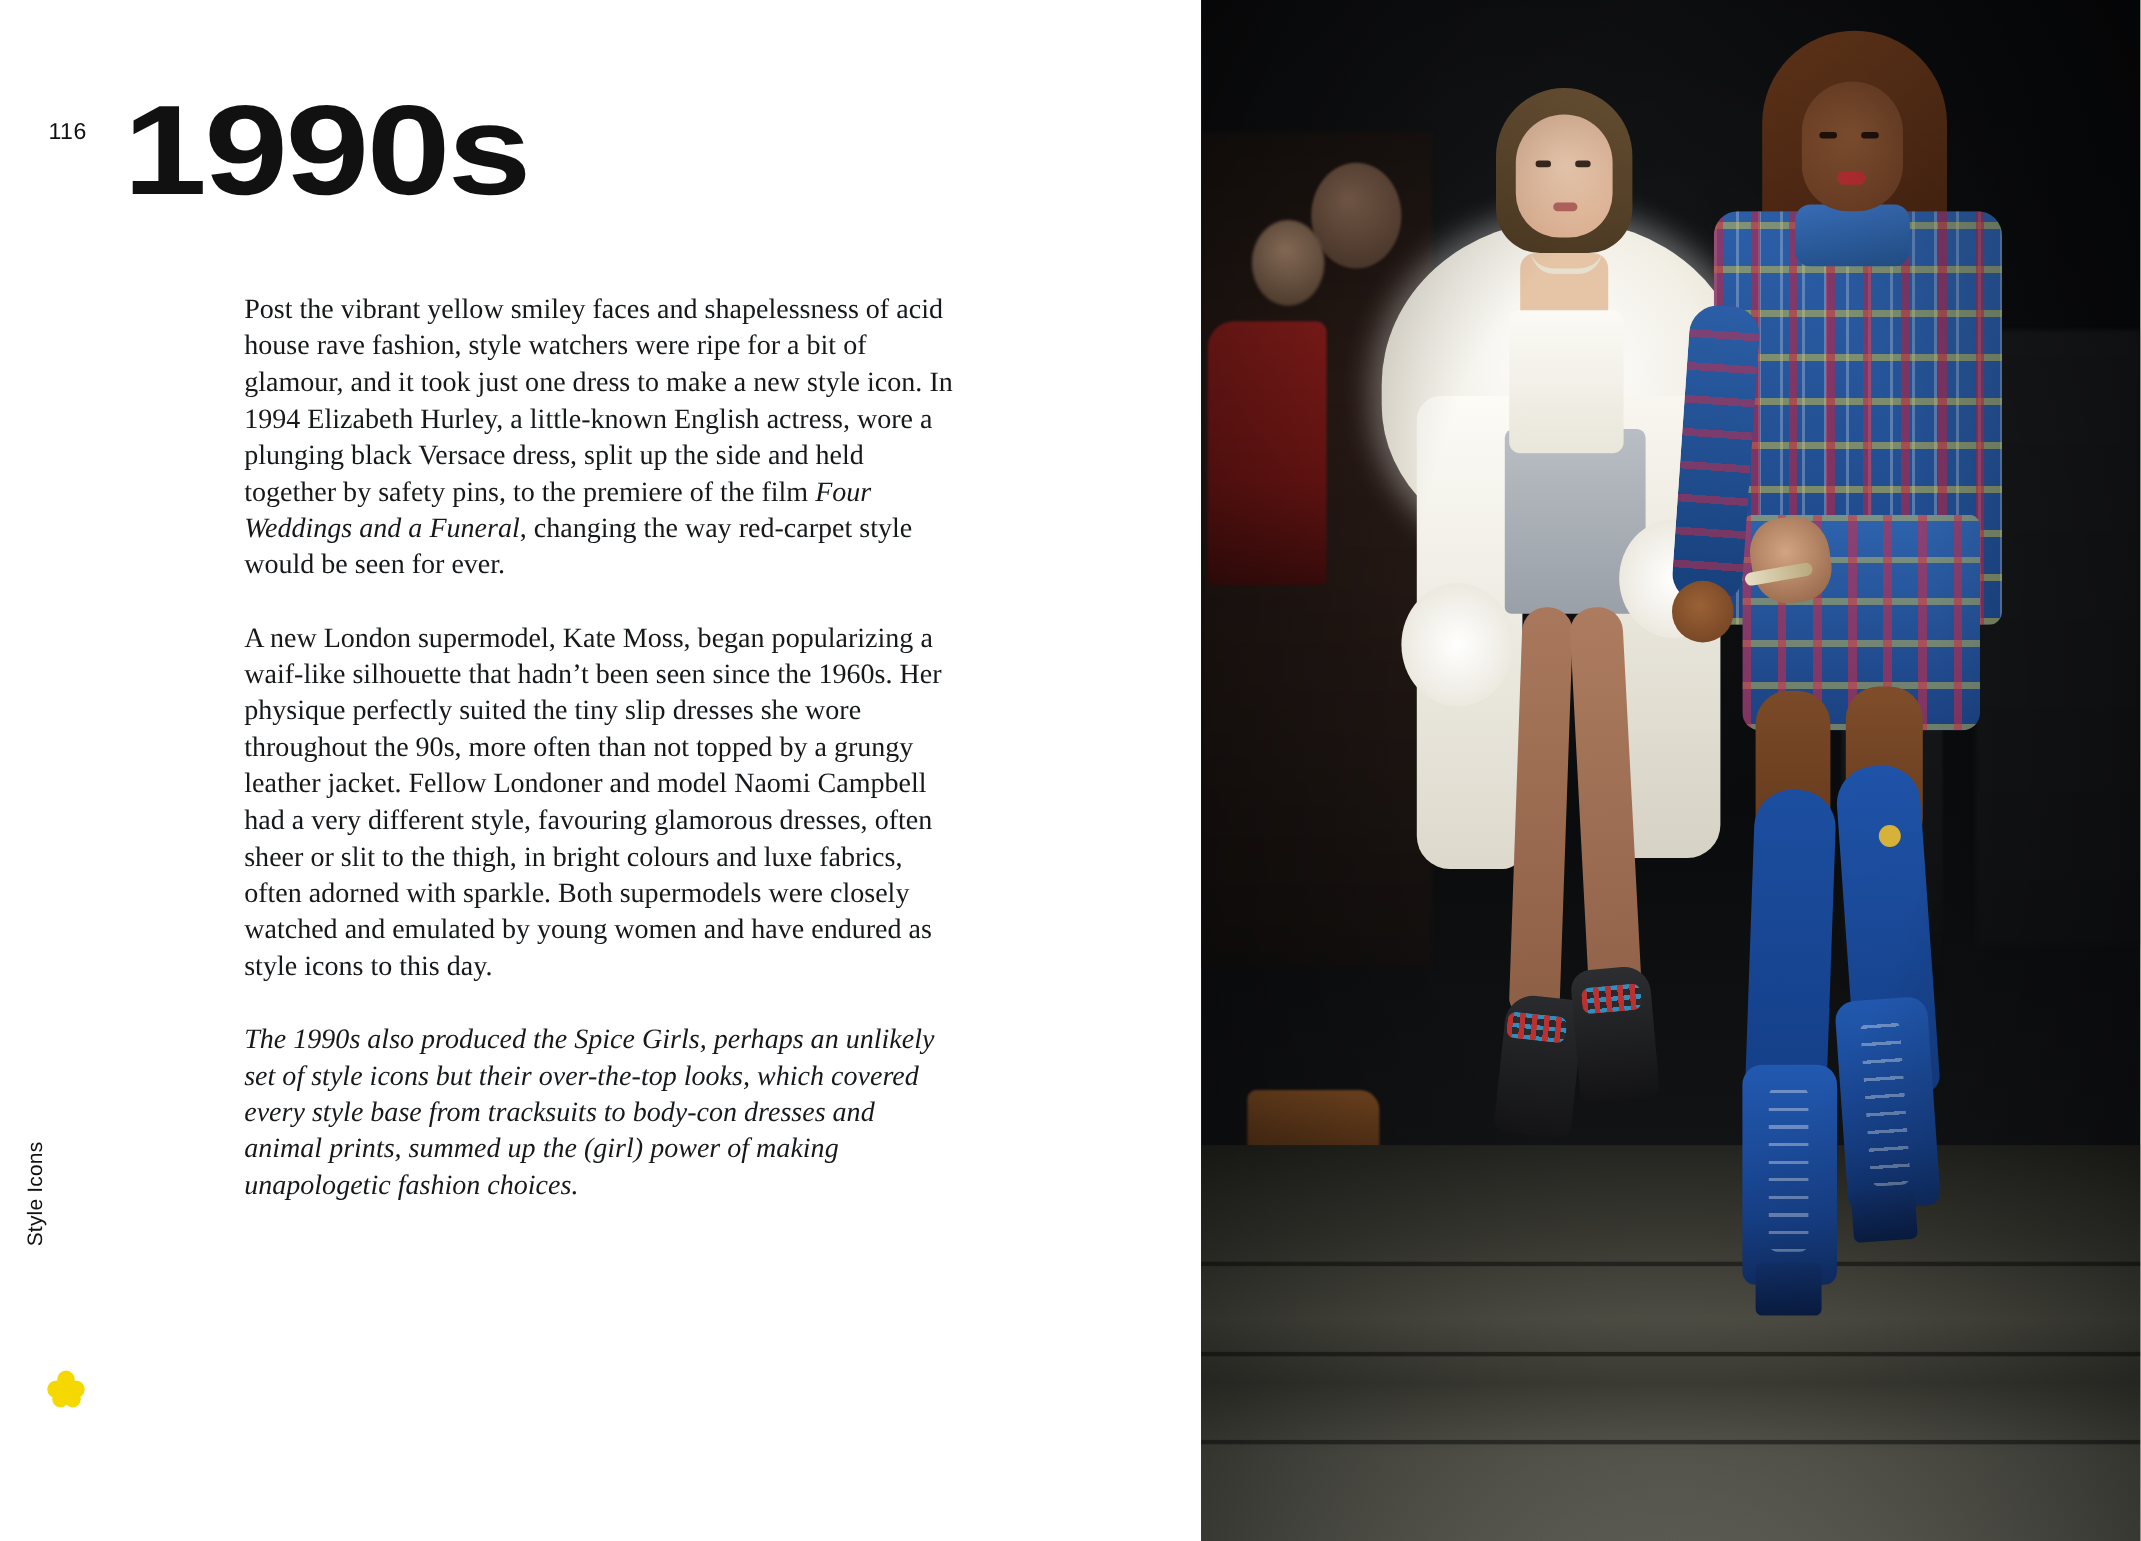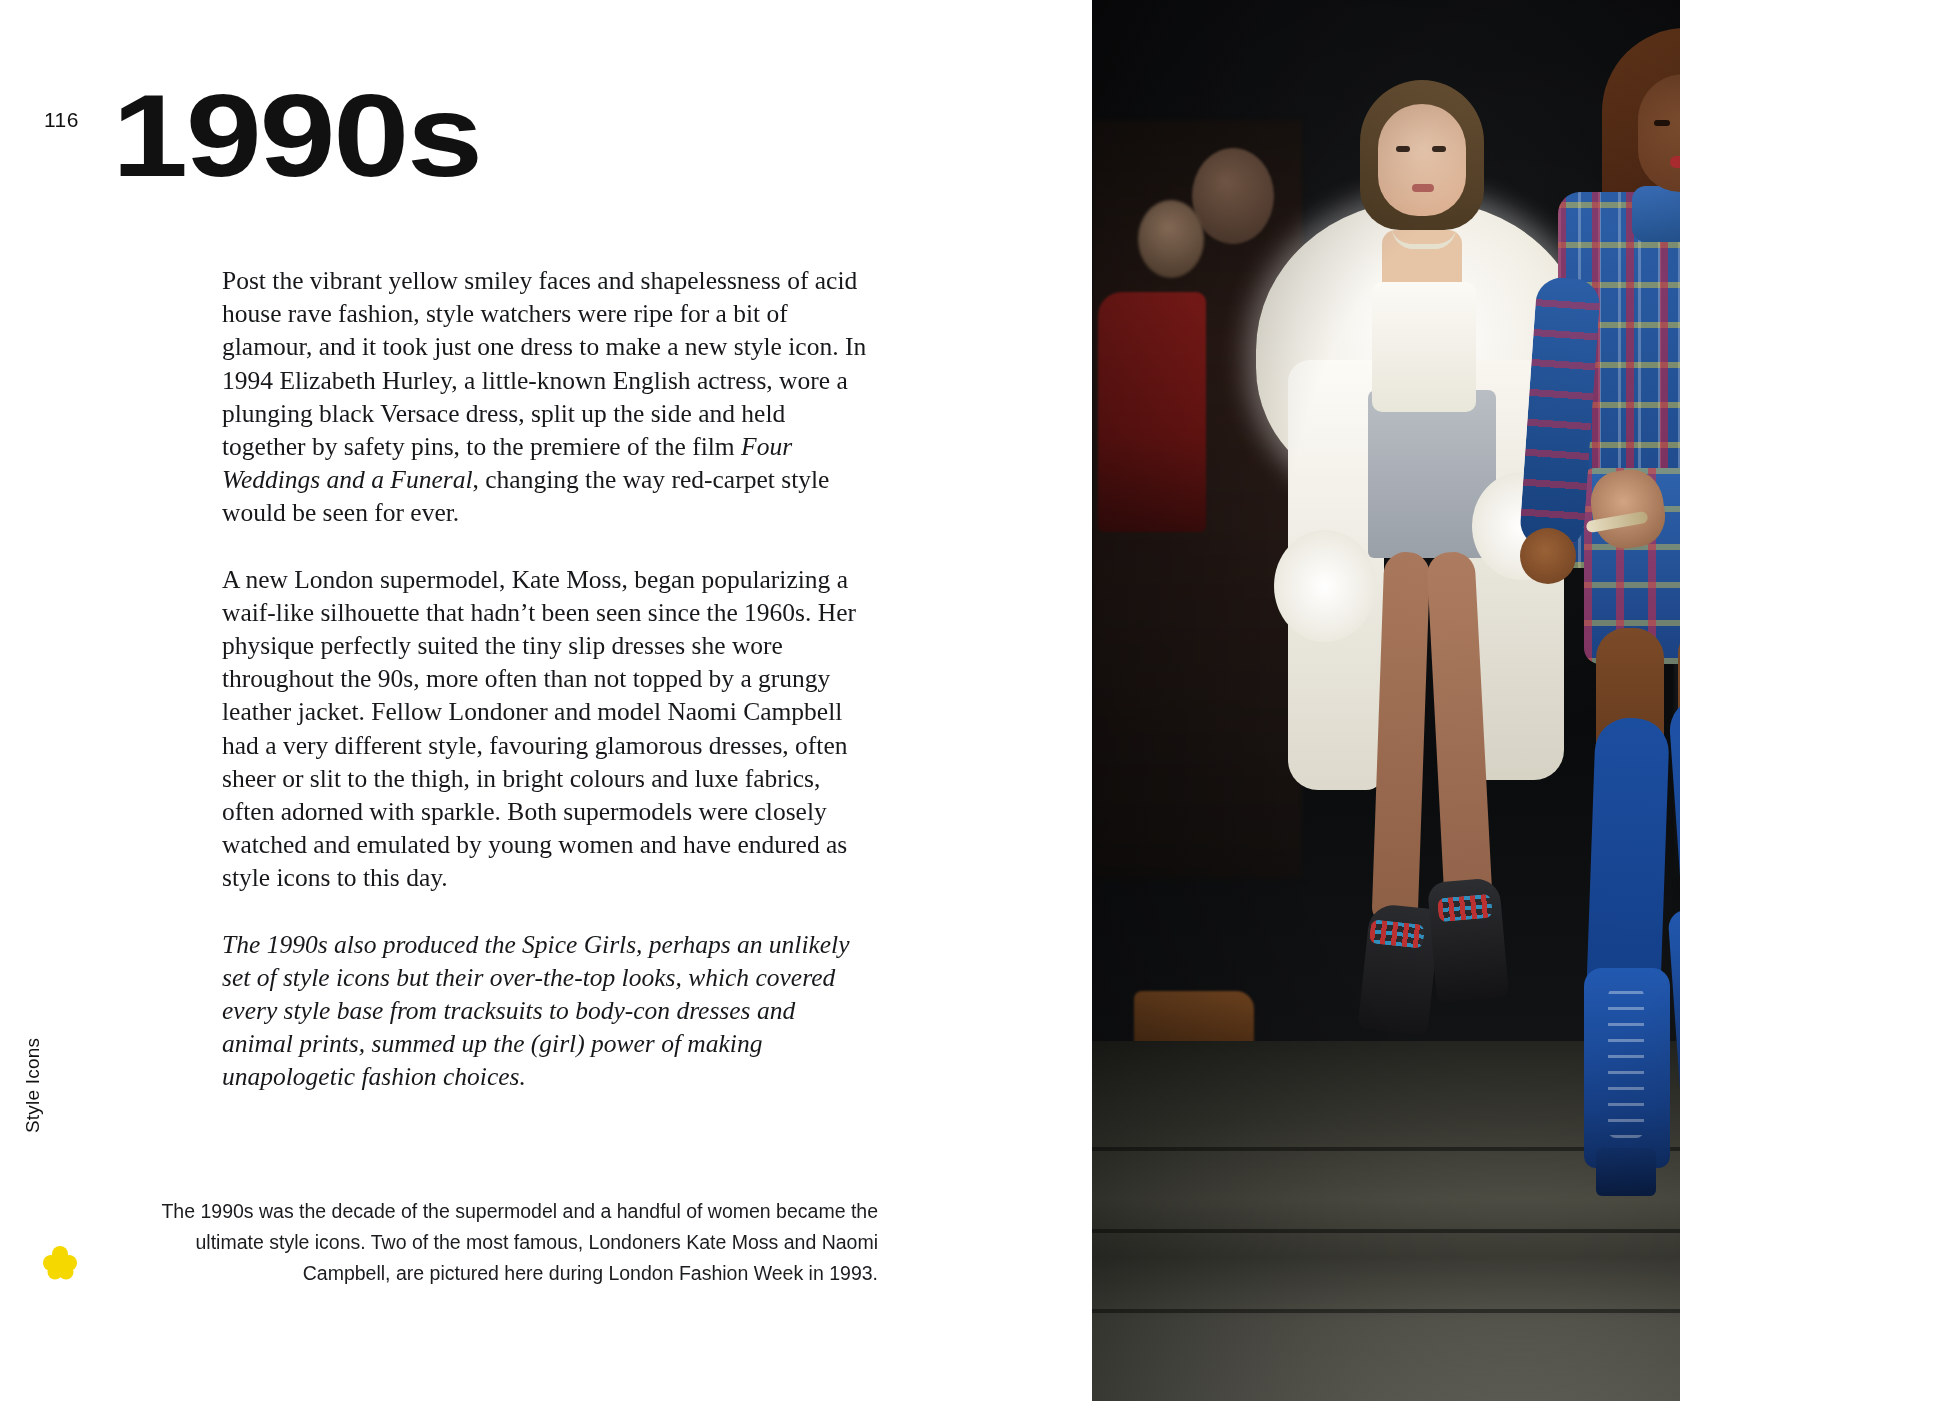--- a/index.html
+++ b/index.html
@@ -2,21 +2,21 @@
 <html><head>
 <meta charset="utf-8">
 <style>
   html, body {
     margin: 0;
     padding: 0;
     background: #ffffff;
   }
   .page {
     position: relative;
-    width: 1680px;
+    width: 1946px;
     height: 1401px;
     background: #86efac;
     overflow: hidden;
     font-family: "Liberation Serif", serif;
   }
 
   
   .left-page {
     position: absolute;
     left: 0;
@@ -461,21 +461,20 @@
           <circle cx="20" cy="11" r="8"></circle>
           <circle cx="11" cy="20" r="8"></circle>
           <circle cx="29" cy="20" r="8"></circle>
           <circle cx="15" cy="29" r="7.5"></circle>
           <circle cx="26" cy="29" r="7.5"></circle>
           <circle cx="20" cy="20" r="8.5"></circle>
         </g>
       </svg>
     </div>
 
-    <div class="caption">The 1990s was the decade of the supermodel and a handful of women became the ultimate style icons. Two of the most famous, Londoners Kate Moss and Naomi Campbell, are pictured here during London Fashion Week in 1993.</div>
   </div>
 
   <div class="right-page">
     <div class="photo">
 
       <div class="crowd-left"></div>
       <div class="red-jacket"></div>
       <div class="head-bg1"></div>
       <div class="head-bg2"></div>
       <div class="crowd-right"></div>

